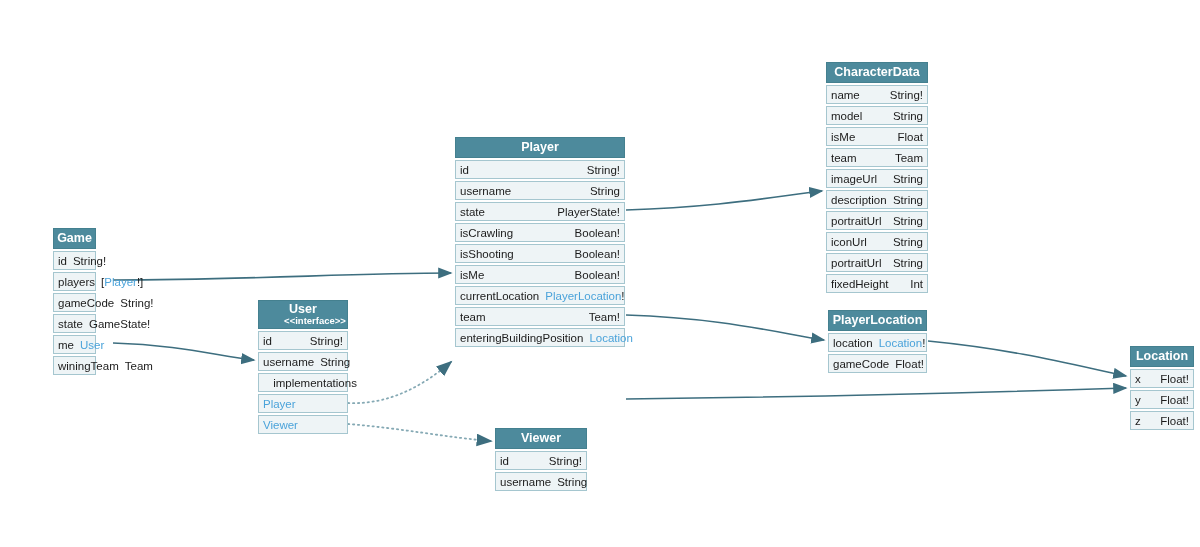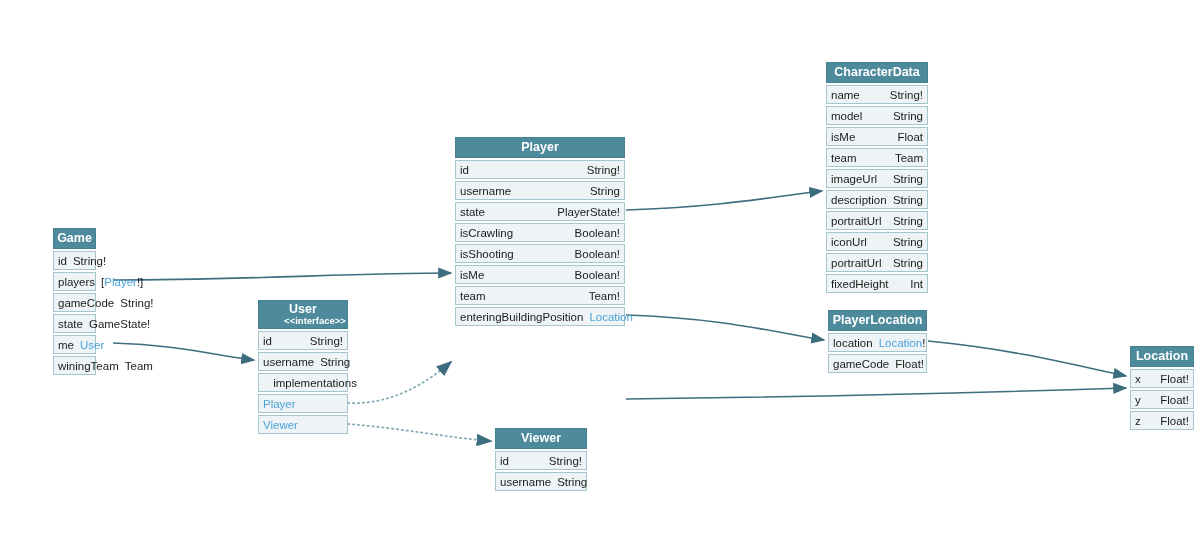--- a/index.html
+++ b/index.html
@@ -151,20 +151,24 @@
         </div>
         <div class="row">
           <span class="fname">isShooting</span>
           <span class="ftype"><span>Boolean!</span></span>
         </div>
         <div class="row">
           <span class="fname">isMe</span>
           <span class="ftype"><span>Boolean!</span></span>
         </div>
         <div class="row">
+          <span class="fname">currentLocation</span>
+          <span class="ftype"><span class="lnk">PlayerLocation</span><span>!</span></span>
+        </div>
+        <div class="row">
           <span class="fname">team</span>
           <span class="ftype"><span>Team!</span></span>
         </div>
         <div class="row">
           <span class="fname">enteringBuildingPosition</span>
           <span class="ftype"><span class="lnk">Location</span></span>
         </div>
       </div>
       <div class="entity" style="left: 495px; top: 428px; width: 92px;">
         <div class="hdr">

